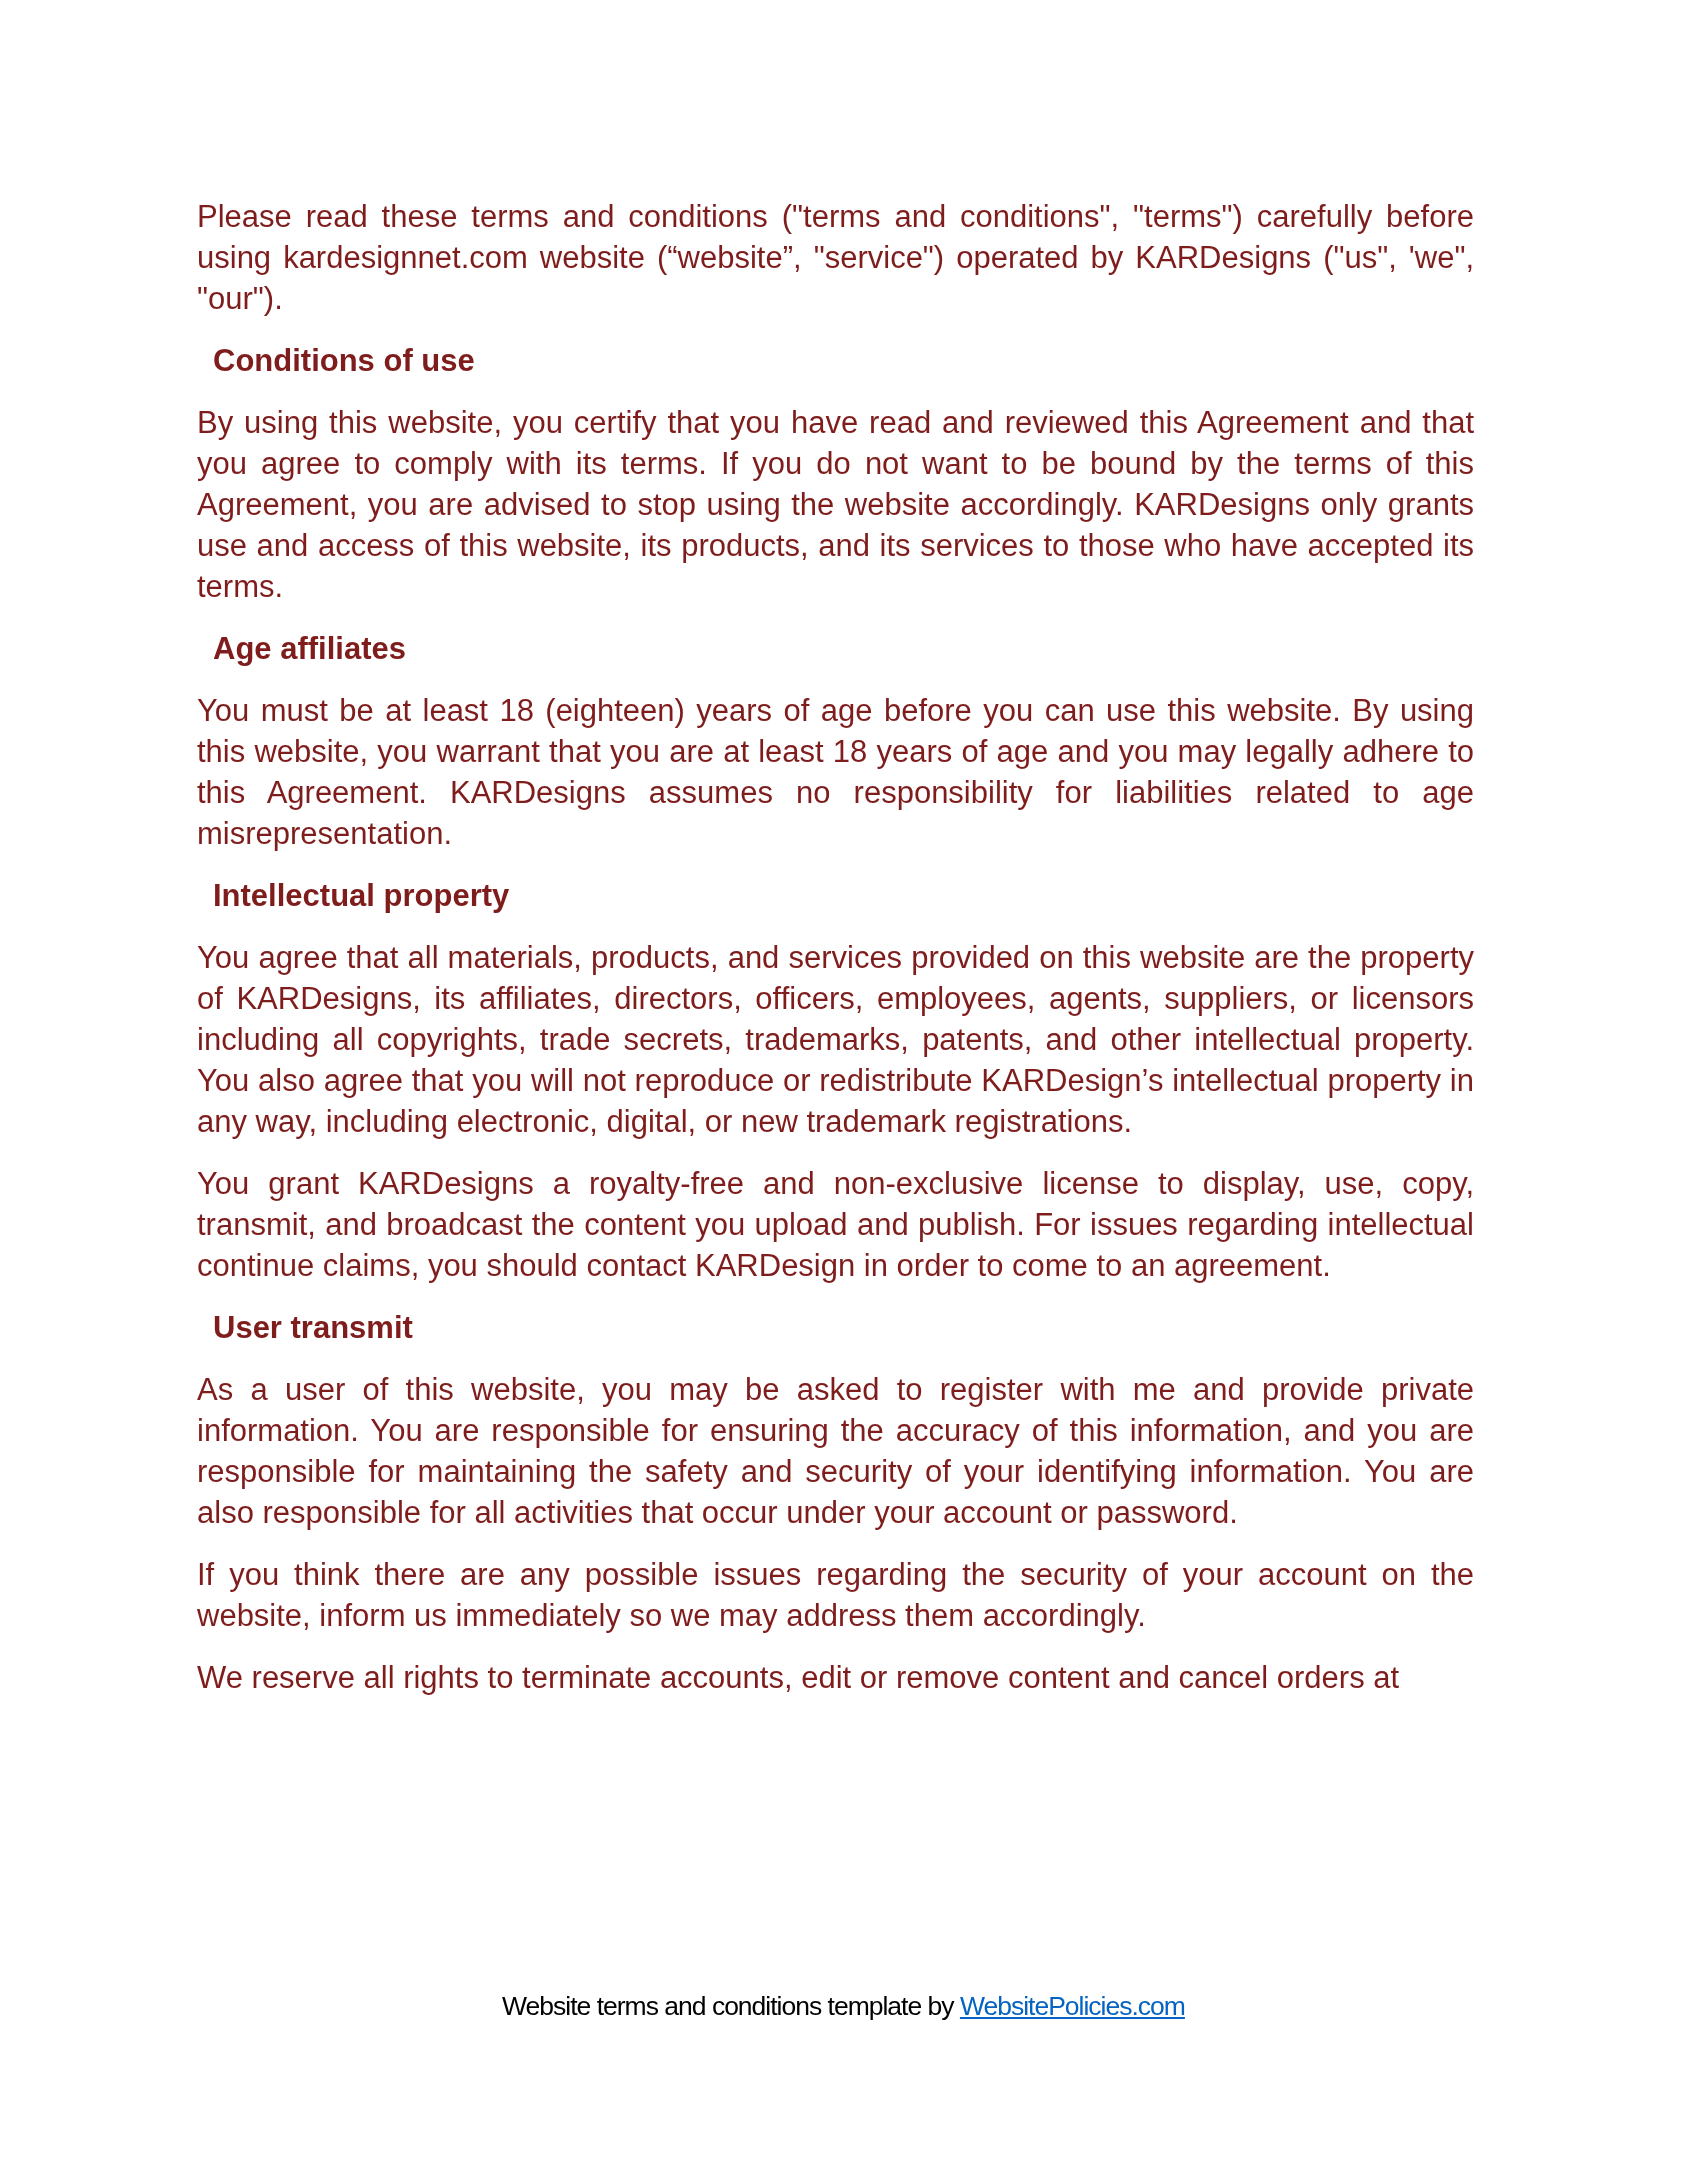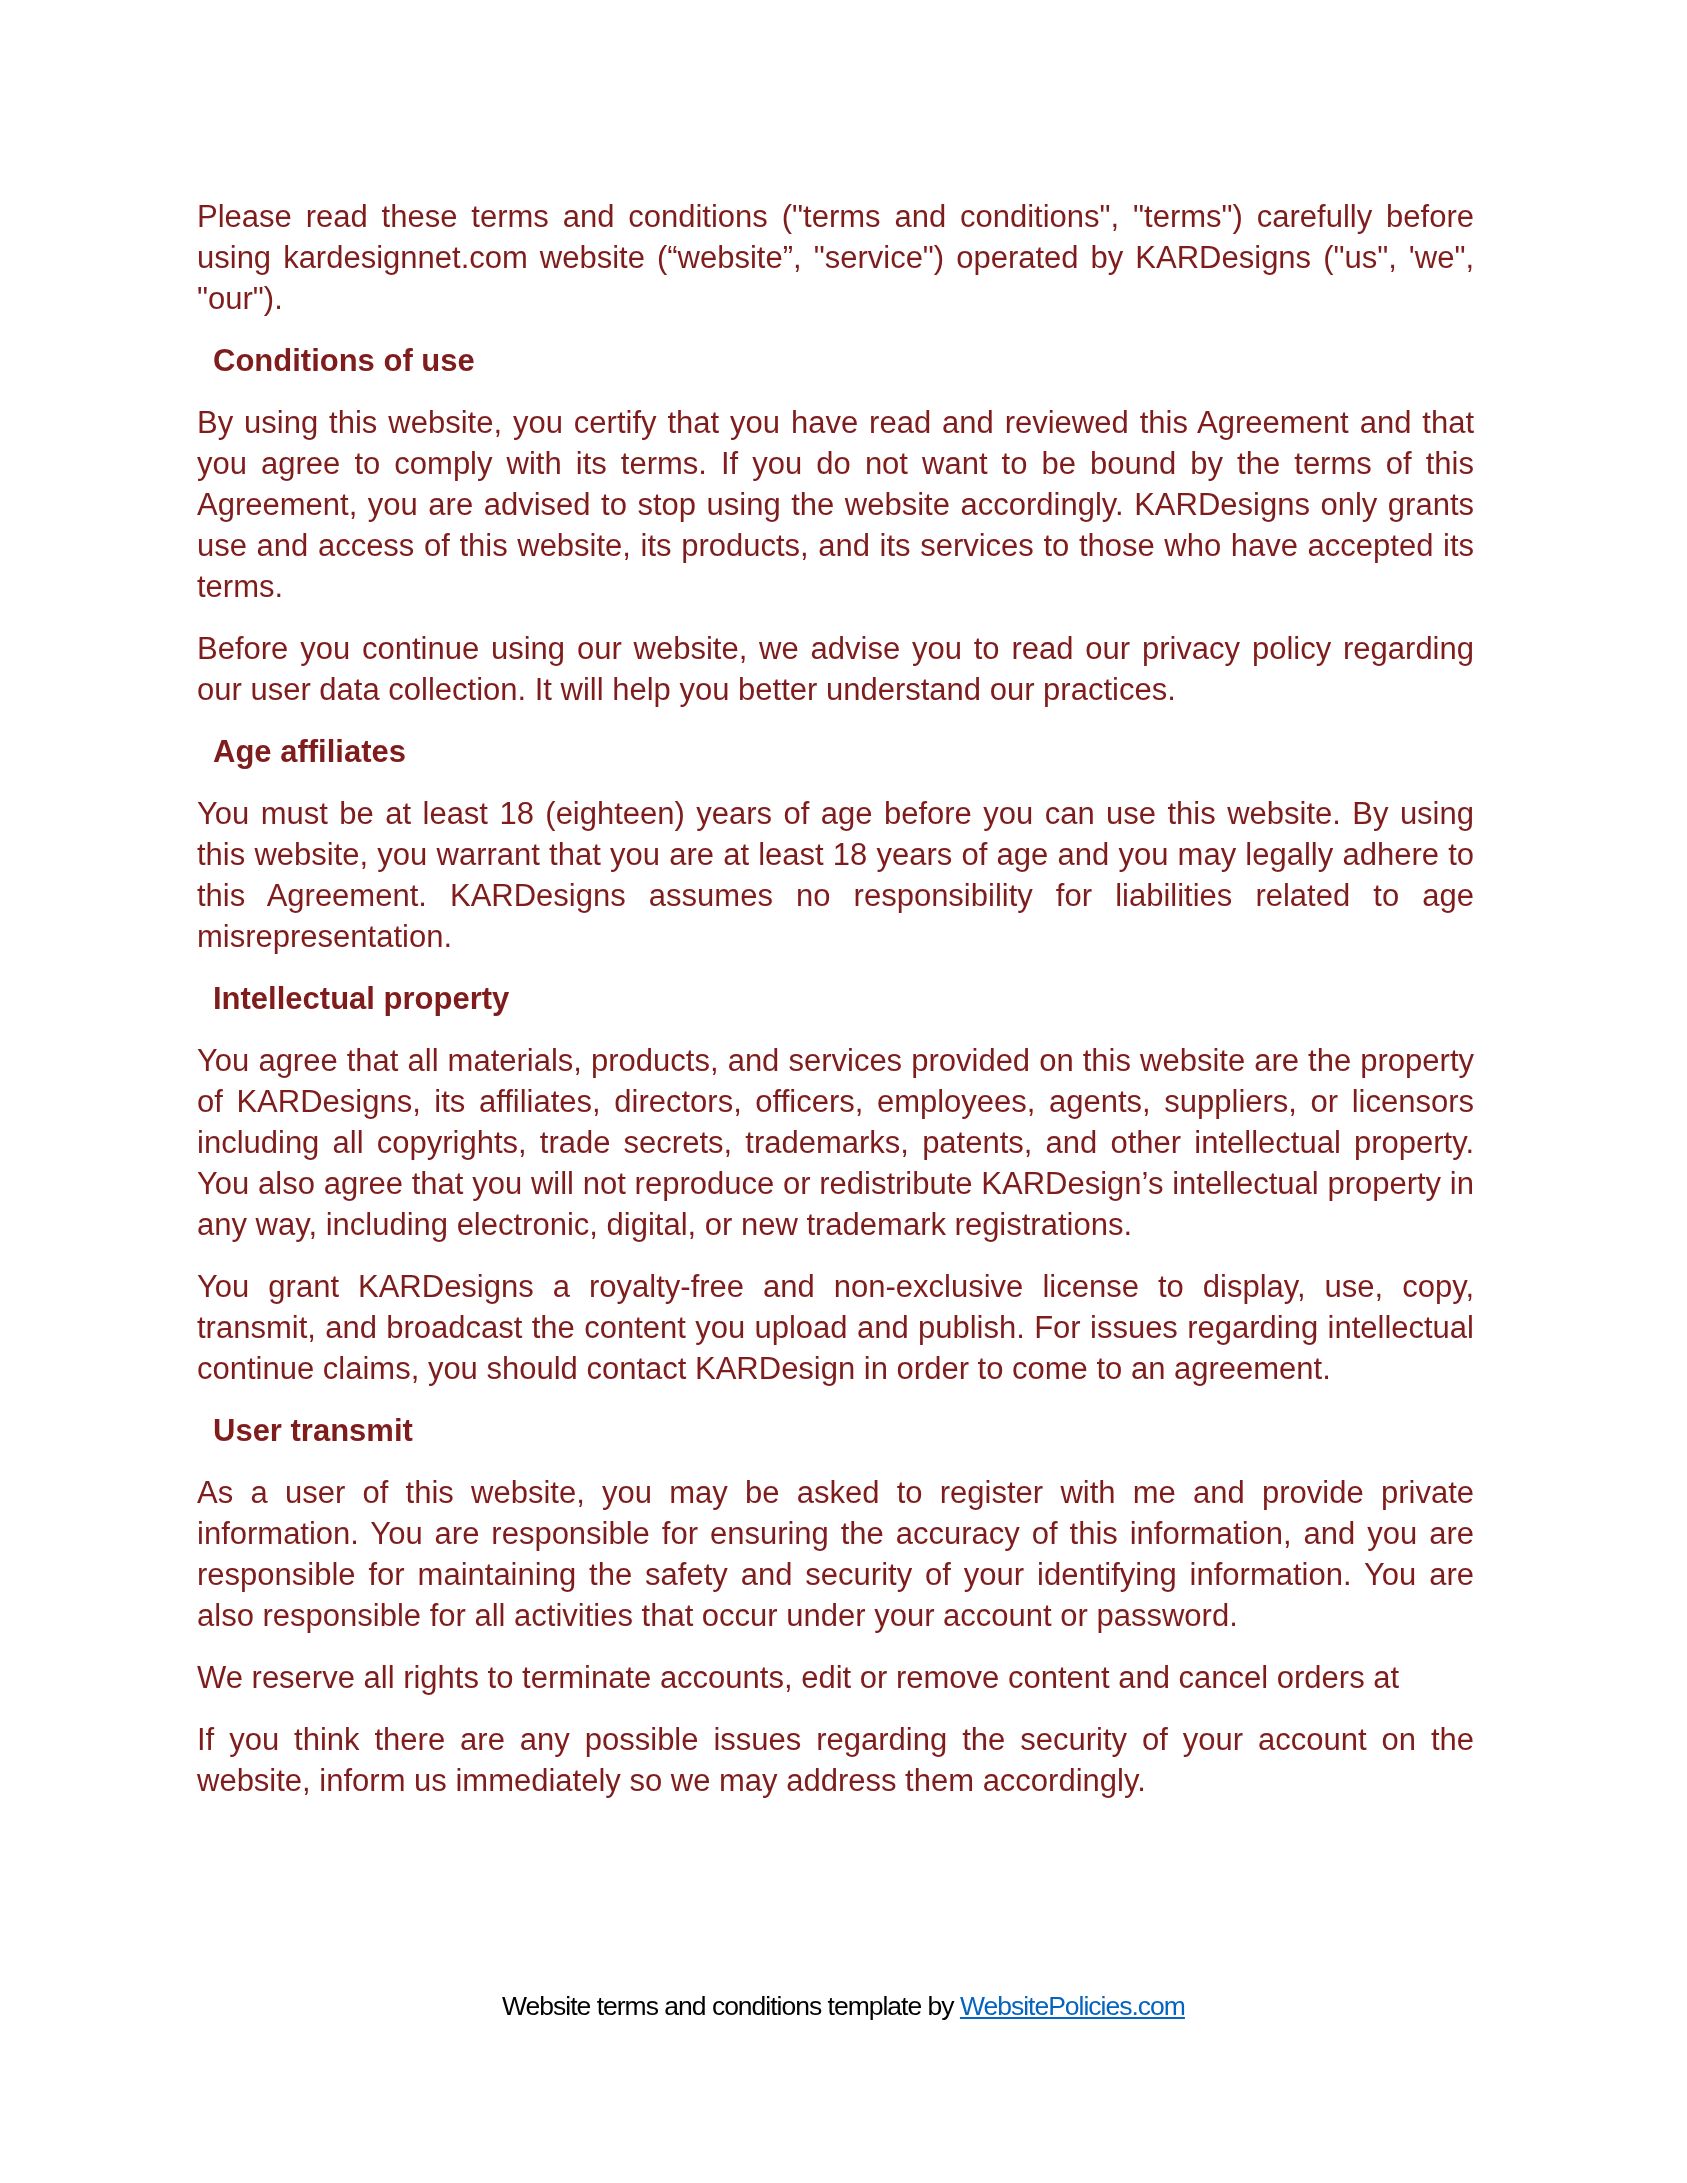--- a/index.html
+++ b/index.html
@@ -18,31 +18,30 @@
 </style>
 </head>
 <body>
 
 <div class="page">
   <p>Please read these terms and conditions ("terms and conditions", "terms") carefully before using kardesignnet.com website (“website”, "service") operated by KARDesigns ("us", 'we", "our").</p>
 
   <h2>Conditions of use</h2>
   <p>By using this website, you certify that you have read and reviewed this Agreement and that you agree to comply with its terms. If you do not want to be bound by the terms of this Agreement, you are advised to stop using the website accordingly. KARDesigns only grants use and access of this website, its products, and its services to those who have accepted its terms.</p>
 
-  <p>Before you continue using our website, we advise you to read our privacy policy regarding our user data collection. It will help you better understand our practices.</p>
 
   <h2>Age affiliates</h2>
   <p>You must be at least 18 (eighteen) years of age before you can use this website. By using this website, you warrant that you are at least 18 years of age and you may legally adhere to this Agreement. KARDesigns assumes no responsibility for liabilities related to age misrepresentation.</p>
 
   <h2>Intellectual property</h2>
   <p>You agree that all materials, products, and services provided on this website are the property of KARDesigns, its affiliates, directors, officers, employees, agents, suppliers, or licensors including all copyrights, trade secrets, trademarks, patents, and other intellectual property. You also agree that you will not reproduce or redistribute KARDesign’s intellectual property in any way, including electronic, digital, or new trademark registrations.</p>
   <p>You grant KARDesigns a royalty-free and non-exclusive license to display, use, copy, transmit, and broadcast the content you upload and publish. For issues regarding intellectual continue claims, you should contact KARDesign in order to come to an agreement.</p>
 
   <h2>User transmit</h2>
   <p>As a user of this website, you may be asked to register with me and provide private information. You are responsible for ensuring the accuracy of this information, and you are responsible for maintaining the safety and security of your identifying information. You are also responsible for all activities that occur under your account or password.</p>
+  <p>If you think there are any possible issues regarding the security of your account on the website, inform us immediately so we may address them accordingly.</p>
   <p style="text-align:left;">We reserve all rights to terminate accounts, edit or remove content and cancel orders at</p>
-  <p>If you think there are any possible issues regarding the security of your account on the website, inform us immediately so we may address them accordingly.</p>
 </div>
 
 <div class="footer">
   <span>Website terms and conditions template by </span><a style="color: rgb(5, 99, 193);">WebsitePolicies.com</a>
 </div>
 
 
 </body></html>

